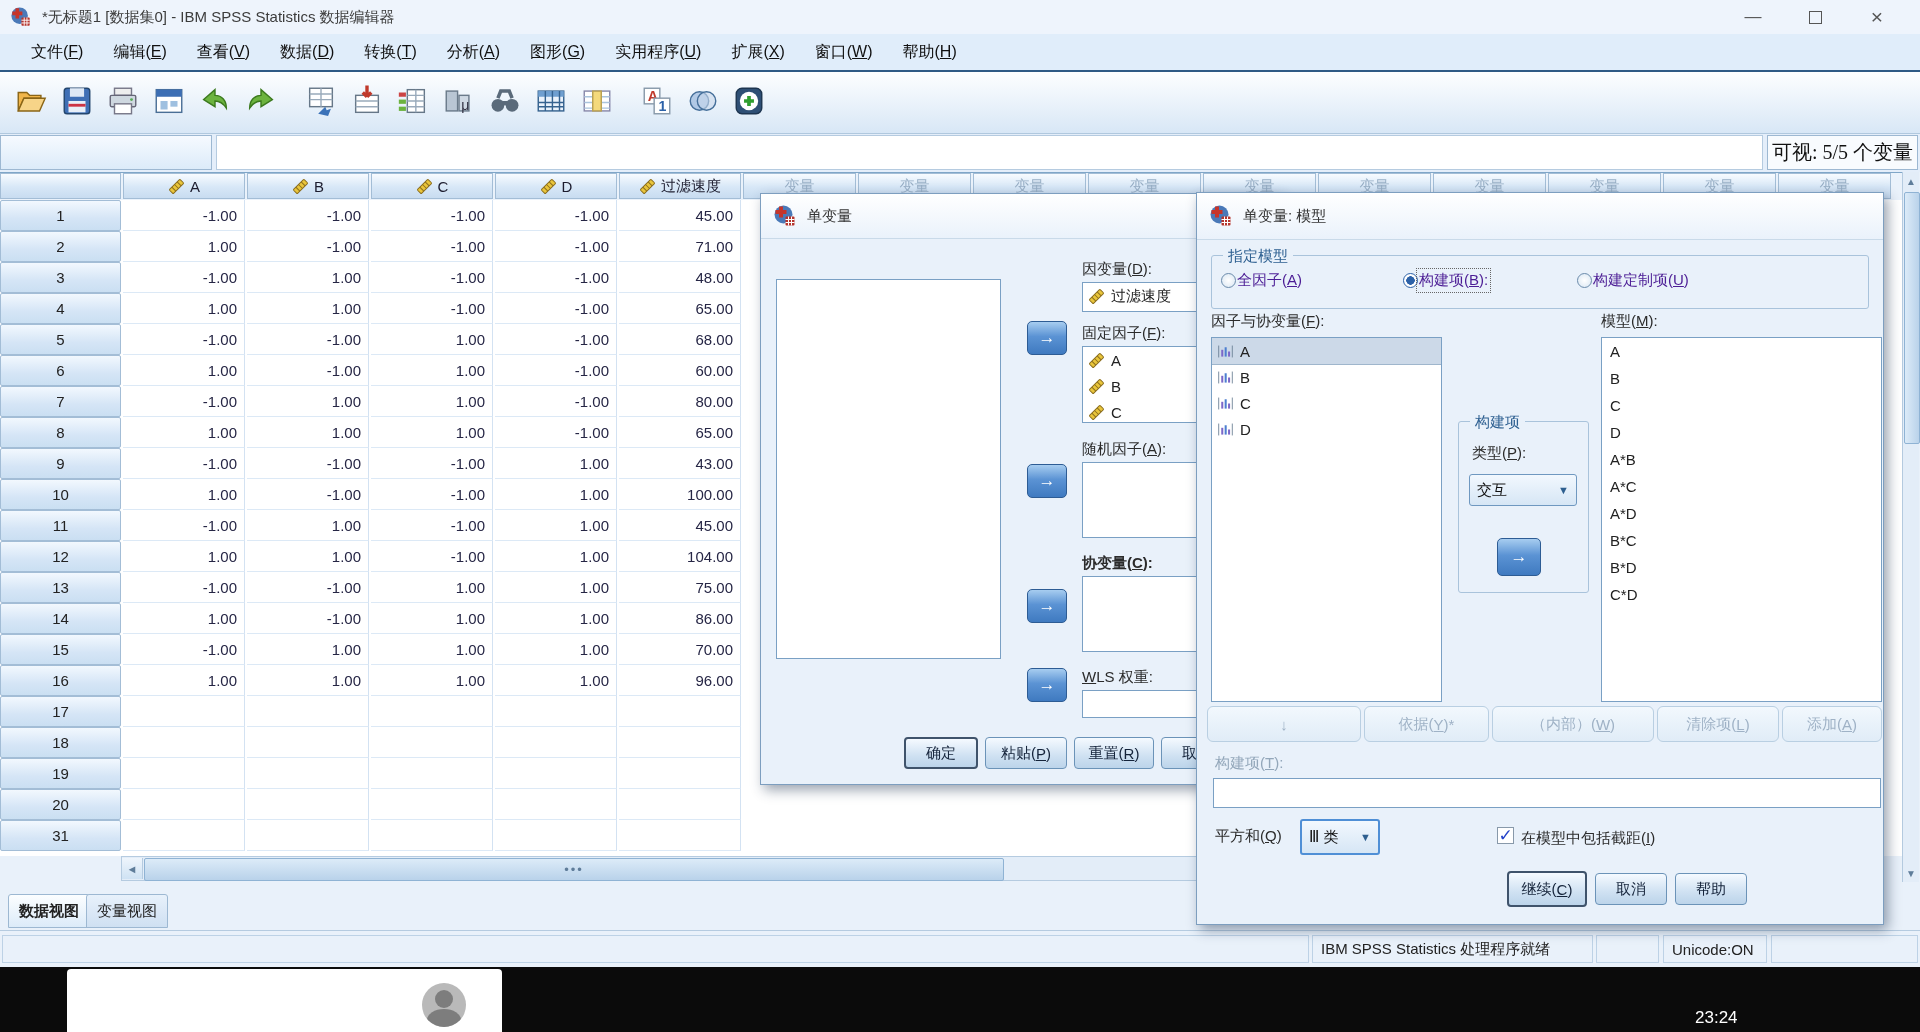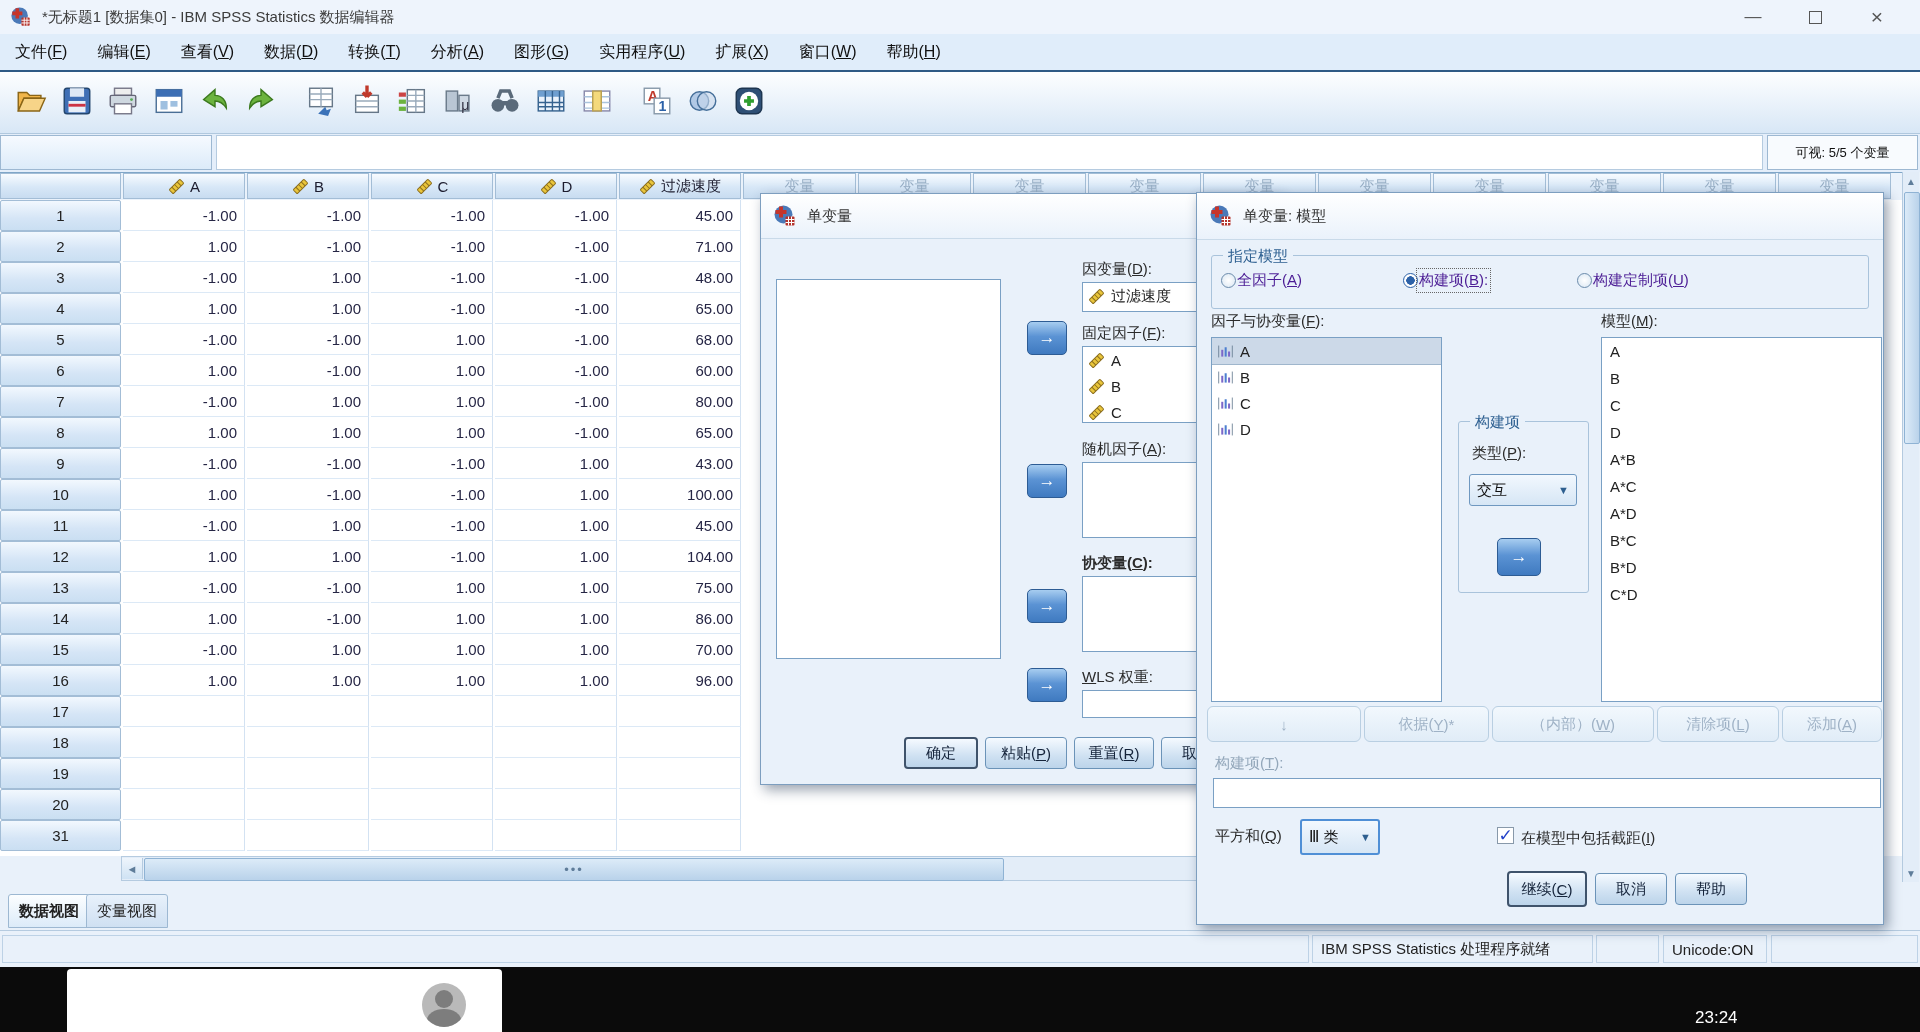--- a/index.html
+++ b/index.html
@@ -9,38 +9,38 @@
   #titlebar{position:absolute;left:0;top:0;width:1920px;height:34px;background:#eef4fc;
             display:flex;align-items:center;}
   #win-title{font-size:15px;color:#3c3c3c;margin-left:10px;}
   .wbtn{width:62px;height:34px;display:flex;align-items:center;justify-content:center;
         color:#555;font-size:17px;}
   #winctl{position:absolute;right:12px;top:0;display:flex;}
   .maxbox{width:11px;height:11px;border:1.5px solid #555;display:inline-block;}
   .appicon{width:22px;height:22px;margin-left:10px;}
   
   #menubar{position:absolute;left:0;top:34px;width:1920px;height:38px;background:#e0edfa;
-           border-bottom:2px solid #2f5a85;display:flex;align-items:center;padding-left:0;box-sizing:border-box;}
+           border-bottom:2px solid #2f5a85;display:flex;align-items:center;padding-left:16px;box-sizing:border-box;}
   .menu-item{padding:0 15px;font-size:16px;color:#111;height:100%;display:flex;align-items:center;}
   
   #toolbar{position:absolute;left:0;top:72px;width:1920px;height:62px;
            background:linear-gradient(#fdfeff,#d8e7f6);border-bottom:1px solid #b0c8de;
            display:flex;align-items:center;padding-left:8px;box-sizing:border-box;}
   .tbtn{width:46px;height:50px;border:0;background:transparent;display:flex;align-items:center;justify-content:center;padding:0;}
   .tbtn svg{width:34px;height:34px;}
   .sep{width:14px;height:50px;}
   
   #editrow{position:absolute;left:0;top:134px;width:1920px;height:38px;background:#e4eefa;}
   #refbox{position:absolute;left:0;top:1px;width:212px;height:35px;
           background:linear-gradient(#f6faff,#dcebf9);border:1px solid #9db8d2;box-sizing:border-box;}
   #editfield{position:absolute;left:216px;top:1px;width:1547px;height:35px;background:#fff;
              border:1px solid #b5cbe0;box-sizing:border-box;}
   #visbox{position:absolute;left:1767px;top:1px;width:151px;height:35px;background:#f8fbfe;
           border:1px solid #9db8d2;box-sizing:border-box;display:flex;align-items:center;
-          justify-content:center;font-size:13px;color:#111;white-space:nowrap;}
+          justify-content:center;font-size:20px;color:#111;white-space:nowrap;font-family:Liberation Serif, serif;}
   
   #ghead{position:absolute;left:0;top:172px;width:1902px;height:28px;display:flex;
          border-top:1px solid #7fa6c8;background:#eaf2fb;box-sizing:border-box;}
   .corner,.hc,.vc{height:26px;margin-right:2px;background:linear-gradient(#f8fbff,#d7e7f7 55%,#c8dcf0);
          border:1px solid #a3bdd6;box-sizing:border-box;display:flex;align-items:center;justify-content:center;
          font-size:15px;color:#1c1c2e;gap:5px;}
   .corner{width:121px;}
   .hc{width:122px;}
   .vc{width:113px;color:#97aec5;}
   .ric{width:17px;height:17px;flex:0 0 auto;}

